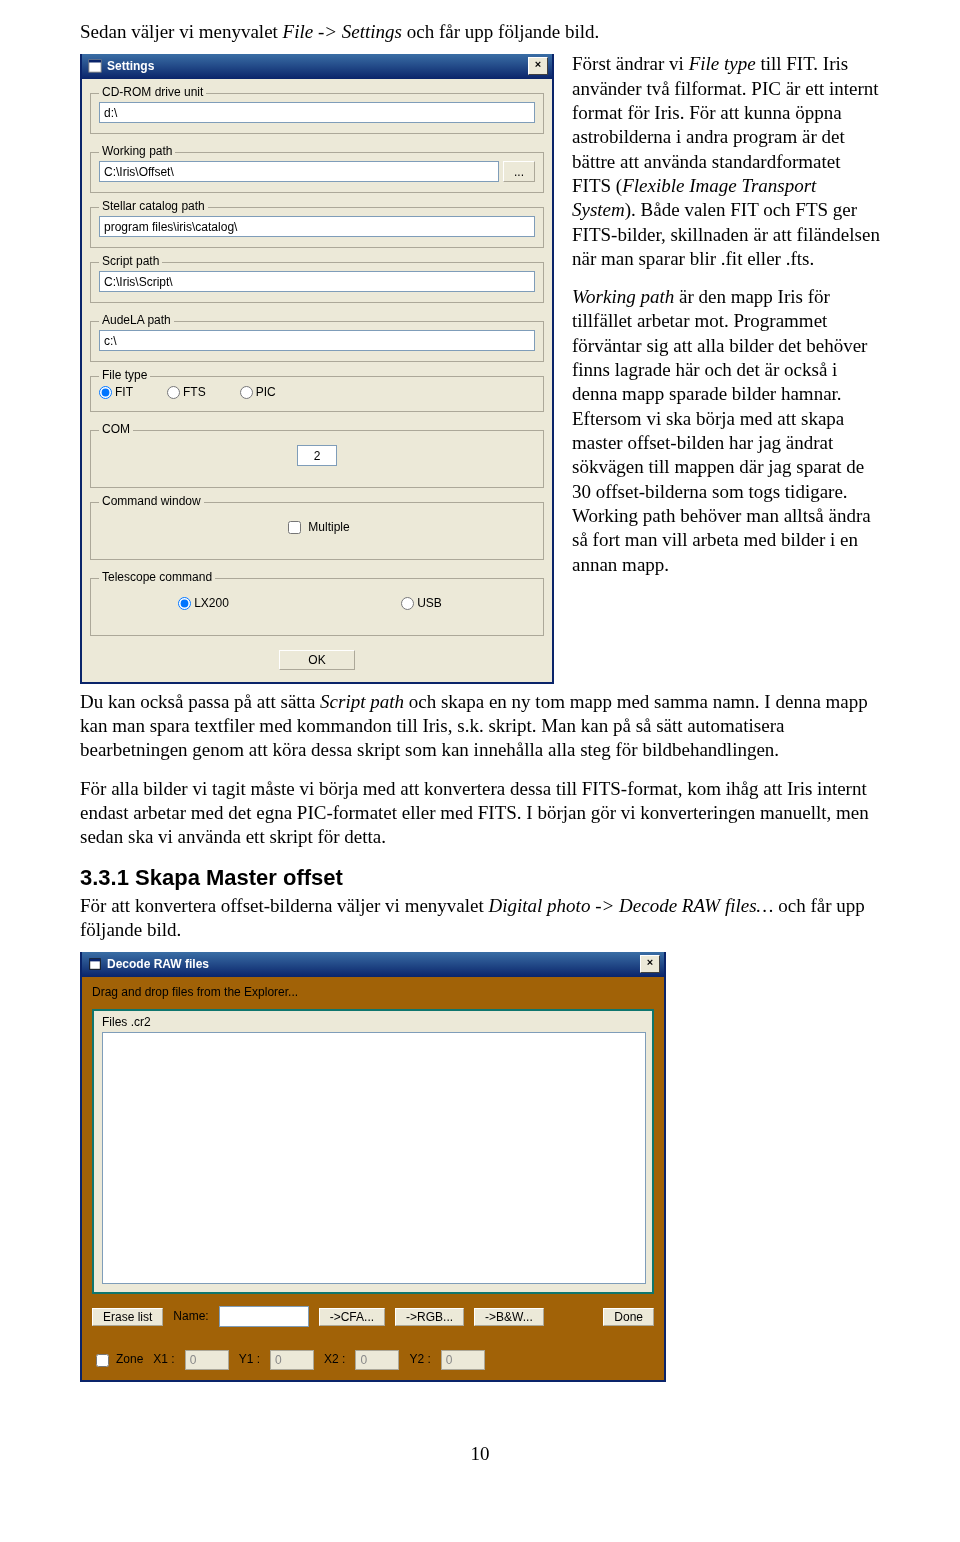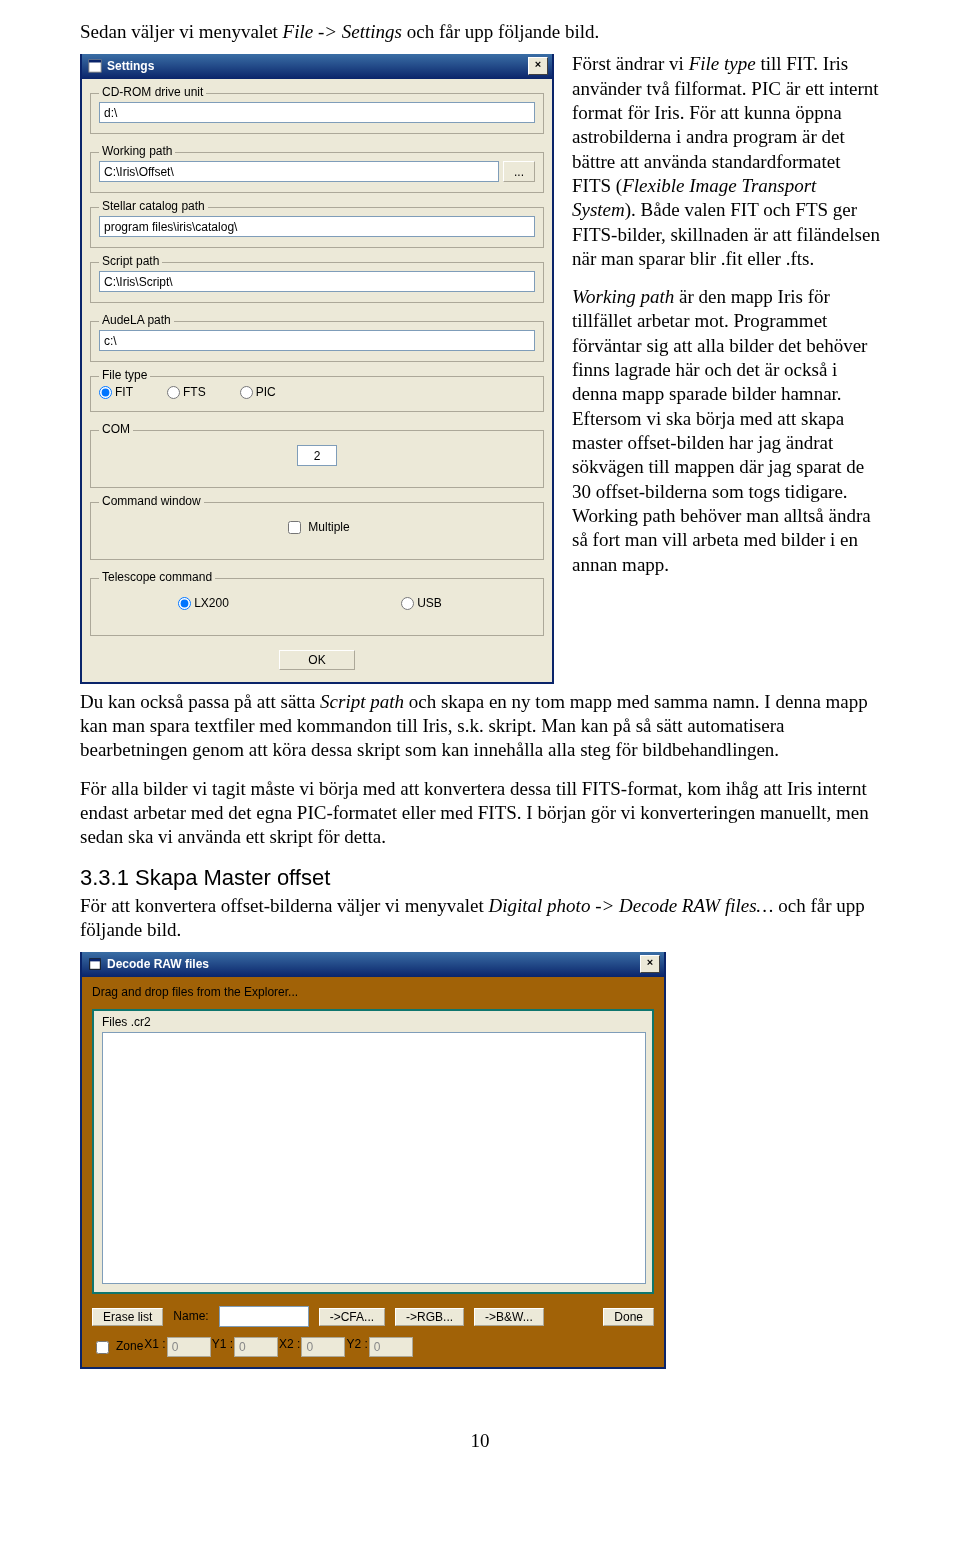--- a/index.html
+++ b/index.html
@@ -103,21 +103,21 @@
   
   .col-l { flex: 1 1 48%; }
   .col-r { flex: 1 1 52%; }
   .group.center { display:flex; justify-content:center; align-items:center; height:42px; padding-top:4px;}
   .filetype-row { display:flex; gap:20px;}
   
   p { margin: 0 0 14px 0; }
   .after-wrap { clear: both; }
   h3.sec {
     font-family: Arial, Helvetica, sans-serif;
-    font-weight: normal;
+    font-weight: bold;
     font-size: 22px;
     margin: 14px 0 2px 0;
   }
   
   .dlg2 {
     width: 582px;
     background: #a16207;
     border: 2px solid #0a246a;
     border-top-width: 0;
     font-family: Tahoma, Arial, sans-serif;
@@ -132,21 +132,21 @@
   }
   .listbox {
     background: #fff;
     border: 1px solid #7f9db9;
     height: 250px;
     width: 100%;
     margin-top: 2px;
   }
   .bot-row { display:flex; align-items:center; gap:10px; margin-top:12px; }
   .bot-row .txt { width: 90px; }
-  .bot-row2 { display:flex; gap:1px; margin-top:10px; }
+  .bot-row2 { display:flex; align-items:center; gap:10px; margin-top:23px; }
   .disab { background:#ece9d8; color:#888; border:1px solid #aca899; width:44px; height:20px; padding:1px 4px; box-sizing:border-box; font-size:12px; }
   .pgnum { text-align:center; margin-top:60px; font-size:19px; }
   .icon16 { width:14px; height:14px; }
 </style>
 </head>
 <body>
 
 <div class="page">
 
 <p class="intro">

